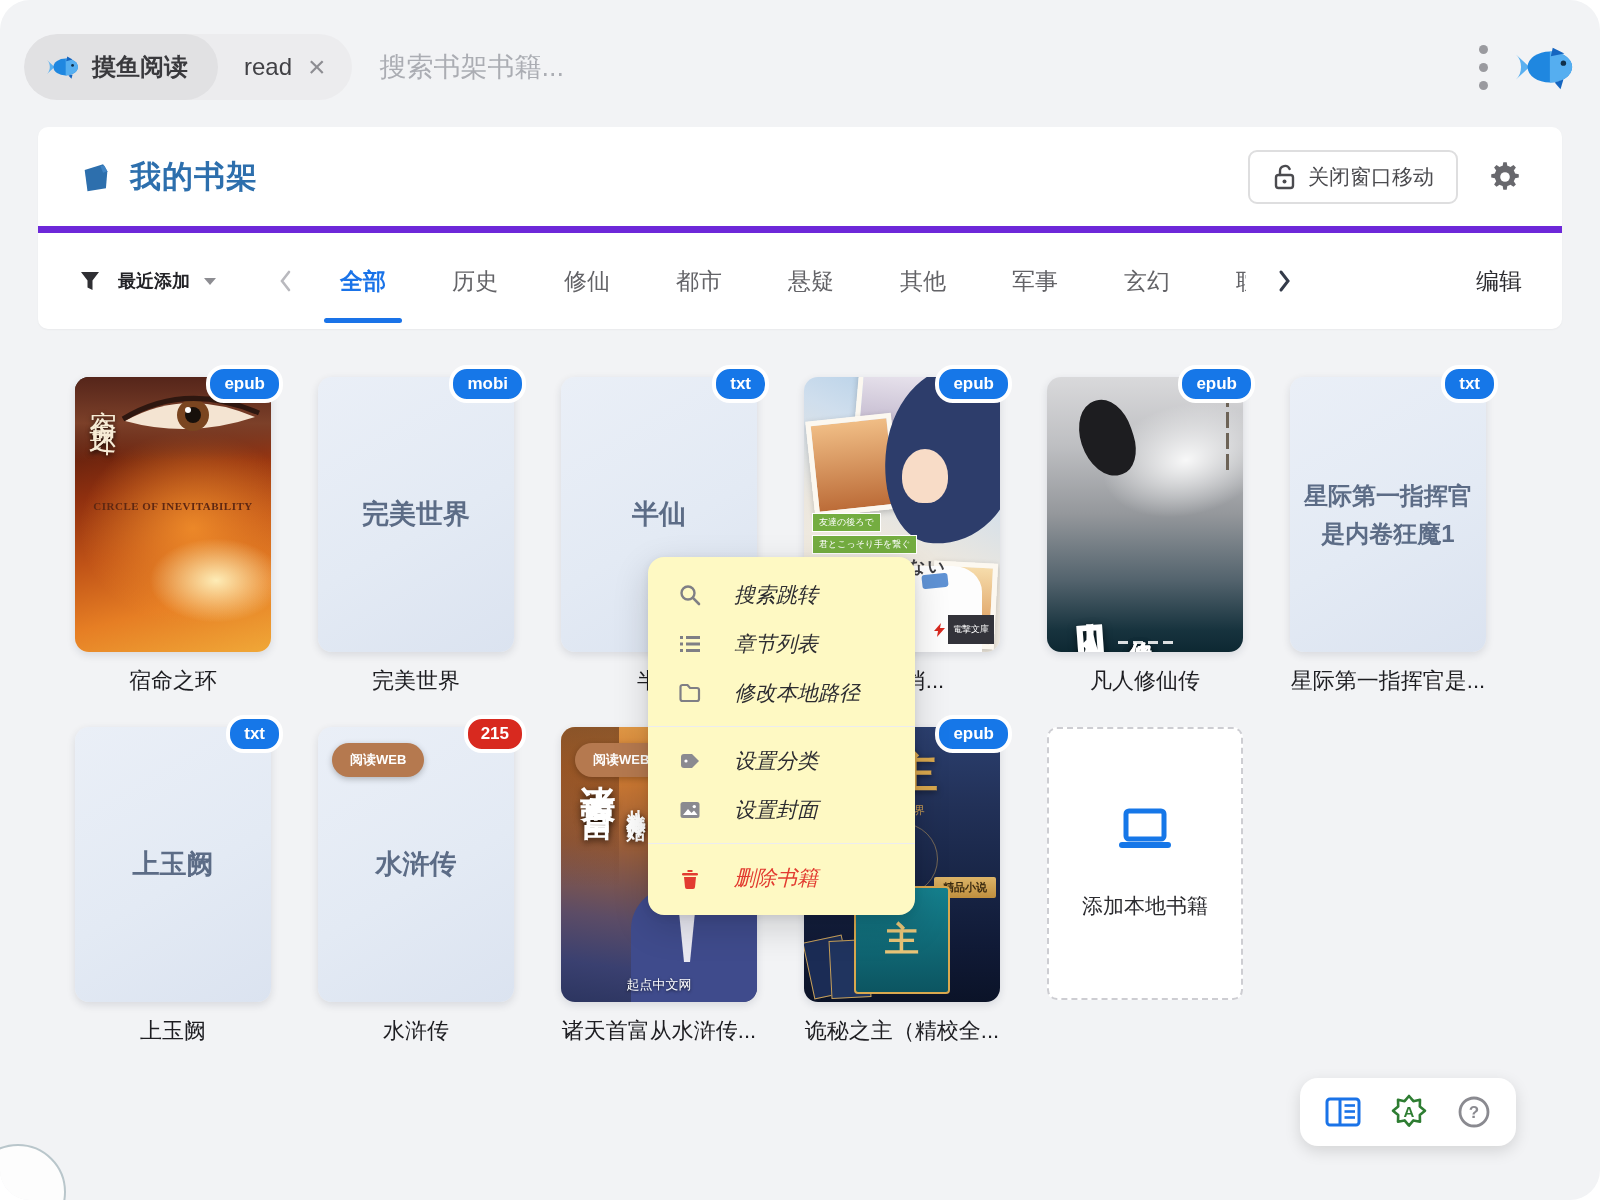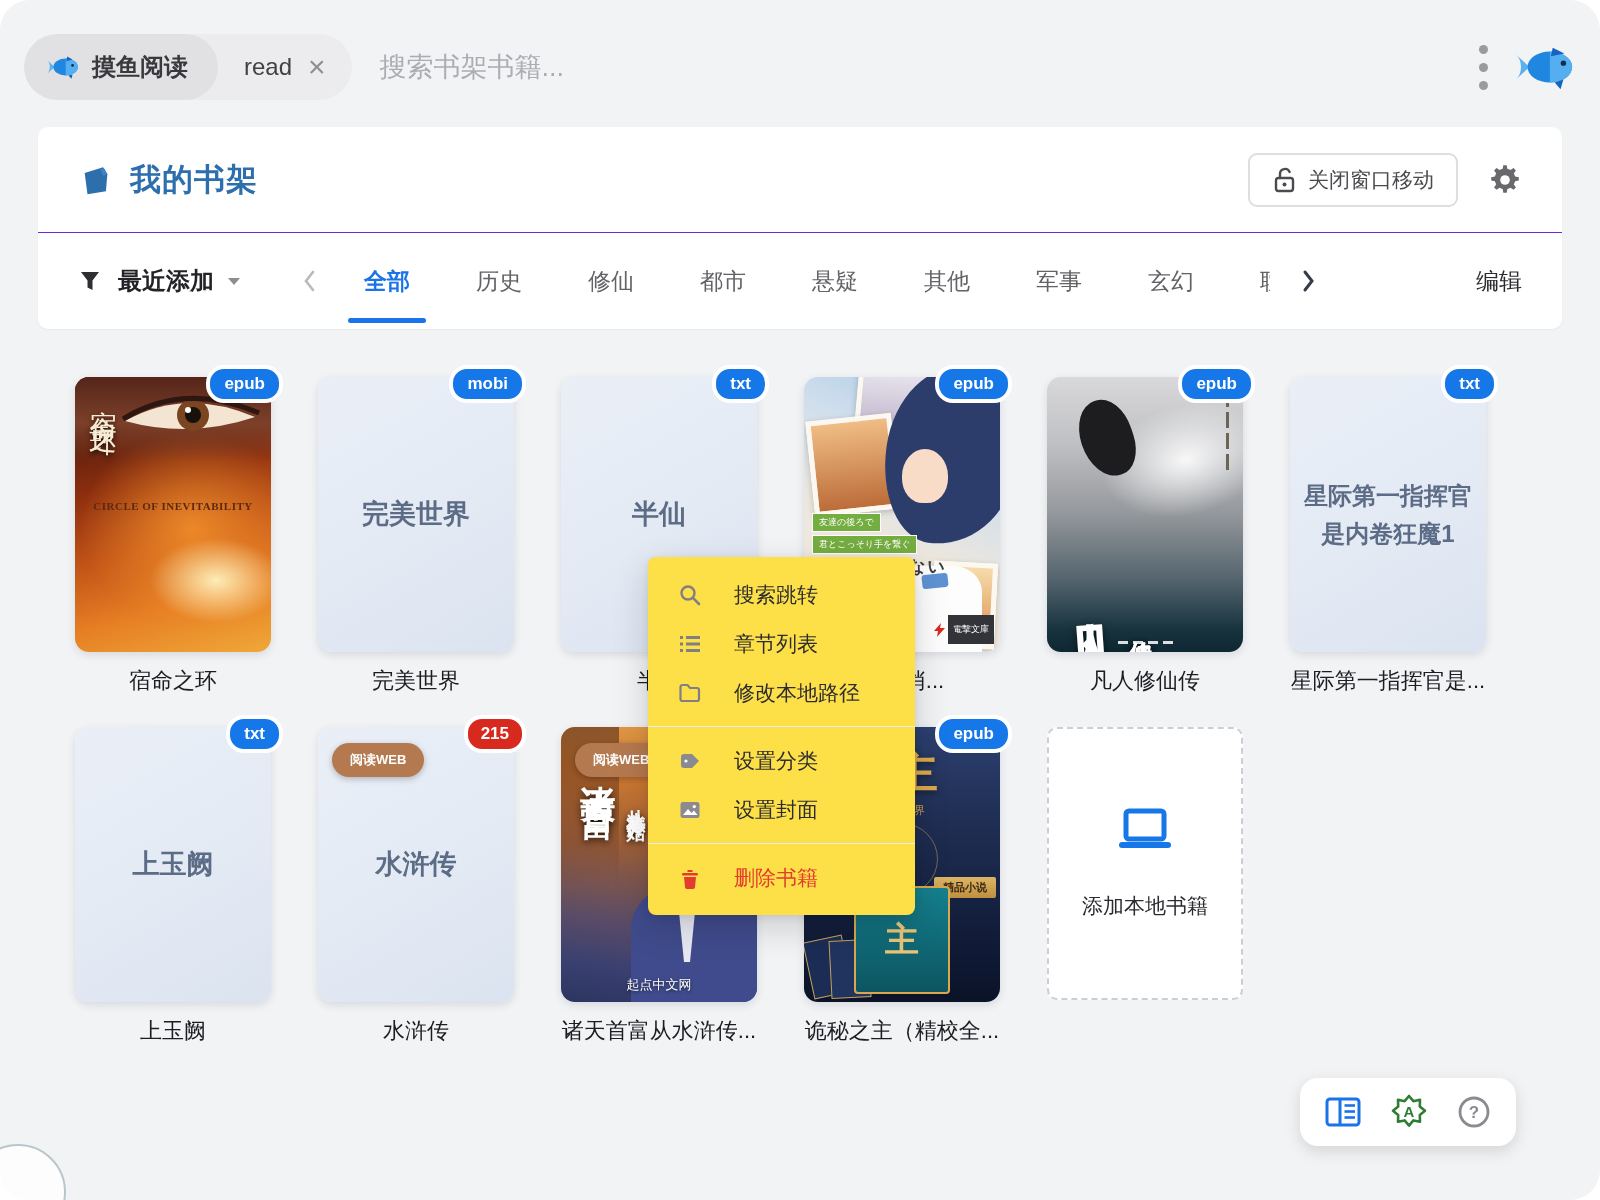--- a/index.html
+++ b/index.html
@@ -13,31 +13,31 @@
   .seg1 .label { font-size:24px; font-weight:bold; color:#39393d; }
   .seg2 { display:flex; align-items:center; gap:16px; padding:0 26px; }
   .seg2 .label { font-size:24px; color:#414145; }
   .seg2 .x { font-size:30px; color:#8d8d92; line-height:1; cursor:pointer; }
   .search-ph { margin-left:28px; font-size:27px; color:#abadb3; flex:1 1 auto; }
   .dots { display:flex; flex-direction:column; gap:9px; margin-right:20px; padding:6px; }
   .dots i { width:9px; height:9px; border-radius:50%; background:#9a9a9f; }
 
   
   .panel { position:absolute; left:38px; top:127px; width:1524px; background:#ffffff; border-radius:10px; box-shadow:0 1px 2px rgba(0,0,0,.04); }
-  .hdr-row { height:106px; display:flex; align-items:center; padding:0 40px; border-bottom:1px solid #6d28d9; }
+  .hdr-row { height:106px; display:flex; align-items:center; padding:0 40px; border-bottom:7px solid #6d28d9; }
   .hdr-title { display:flex; align-items:center; gap:16px; }
   .hdr-title h1 { font-size:31px; font-weight:bold; color:#2d6fad; letter-spacing:1px; }
   .hdr-actions { margin-left:auto; display:flex; align-items:center; gap:22px; }
   .btn { display:flex; align-items:center; gap:12px; border:2px solid #dededf; border-radius:9px; background:#fff; padding:11px 22px; font-size:21px; color:#4b4b4f; cursor:pointer; }
   .btn.disabled { color:#bcbcc0; border-color:#e5e5e7; }
   .gear { margin-left:8px; cursor:pointer; display:flex; }
 
   .tab-row { height:96px; display:flex; align-items:center; padding:0 40px; position:relative; }
   .funnel { display:flex; margin-right:16px; }
-  .sort-label { font-size:24px; font-weight:bold; color:#232327; cursor:pointer; }
+  .sort-label { font-size:18px; font-weight:bold; color:#232327; cursor:pointer; }
   .sort-caret { margin-left:12px; display:flex; cursor:pointer; }
   .chev { display:flex; cursor:pointer; }
   .chev.left { margin-left:58px; }
   .tabs { display:flex; align-items:center; gap:66px; margin-left:46px; }
   .tab { position:relative; font-size:23px; color:#636367; cursor:pointer; white-space:nowrap; padding:6px 0; }
   .tab.active { color:#1a73e8; font-weight:bold; }
   .tab.active .bar { position:absolute; left:-16px; right:-16px; bottom:-20px; height:5px; border-radius:3px; background:#1a73e8; }
   .tab.clip { width:10px; overflow:hidden; }
   .chev.right { margin-left:30px; }
   .edit { margin-left:auto; font-size:23px; color:#2b2b2f; cursor:pointer; }
@@ -128,22 +128,22 @@
   .gm-ring { position:absolute; top:96px; left:62px; width:72px; height:72px; border:1px solid rgba(205,165,95,.5); border-radius:50%; }
   .gm-ribbon { position:absolute; right:4px; top:150px; background:linear-gradient(180deg,#dcb468,#bf8f3e); color:#39290f;
       font-size:11px; font-weight:bold; padding:3px 9px; border-radius:2px; }
   .gm-panel { position:absolute; bottom:8px; left:50px; width:96px; height:108px; border:2px solid #d9a84e; border-radius:4px;
       background:linear-gradient(180deg,#15808e,#0c5561); display:flex; align-items:center; justify-content:center; }
   .gm-panel span { font-family:"Liberation Serif", serif; font-size:34px; font-weight:bold; color:#e8c578; }
   .gm-card1 { position:absolute; left:4px; bottom:6px; width:40px; height:58px; background:#1b2c55; border:1px solid #c8a058; transform:rotate(-12deg); }
   .gm-card2 { position:absolute; left:26px; bottom:4px; width:40px; height:58px; background:#20345f; border:1px solid #c8a058; transform:rotate(-3deg); }
 
   
-  .menu { position:absolute; left:648px; top:557px; width:267px; background:#fde047; border-radius:8px; z-index:60;
-          box-shadow:0 12px 36px rgba(0,0,0,.16), 0 2px 8px rgba(0,0,0,.08); padding:13px 0; }
+  .menu { position:absolute; left:648px; top:557px; width:267px; background:#fef9c3; border-radius:16px; z-index:60;
+          box-shadow:0 12px 36px rgba(0,0,0,.16), 0 2px 8px rgba(0,0,0,.08); padding:13px 0;font-style:italic; }
   .mi { display:flex; align-items:center; gap:32px; height:49px; padding:0 30px; font-size:21px; color:#2d2d31; cursor:pointer; }
   .mi.danger { color:#e23b30; }
   .mdiv { height:1px; background:#ececf0; margin:9px 0; }
 
   
   .fab { position:absolute; right:84px; bottom:54px; width:216px; height:68px; background:#fff; border-radius:18px;
          box-shadow:0 5px 16px rgba(0,0,0,.13); display:flex; align-items:center; justify-content:space-around; padding:0 10px; }
   .fab .fic { display:flex; cursor:pointer; }
 
   .corner-blob { position:absolute; left:-30px; bottom:-40px; width:96px; height:96px; background:#fdfdfd;

